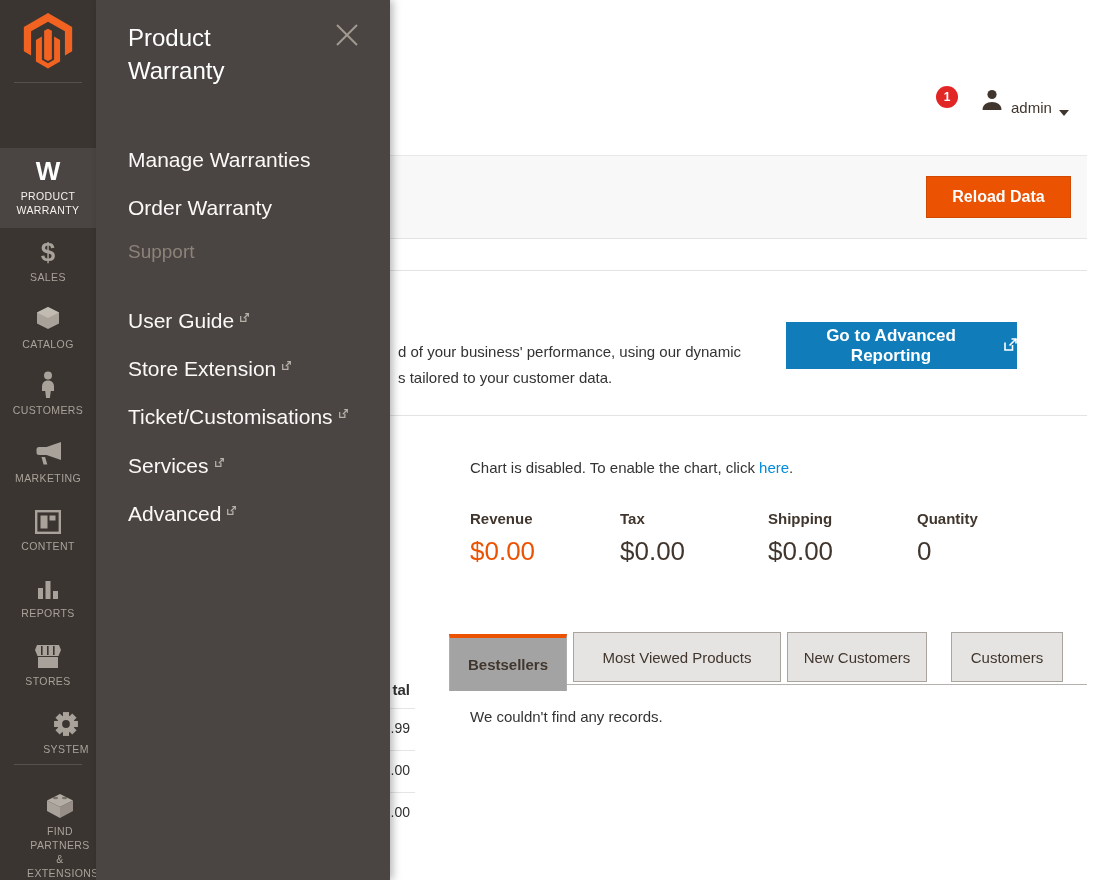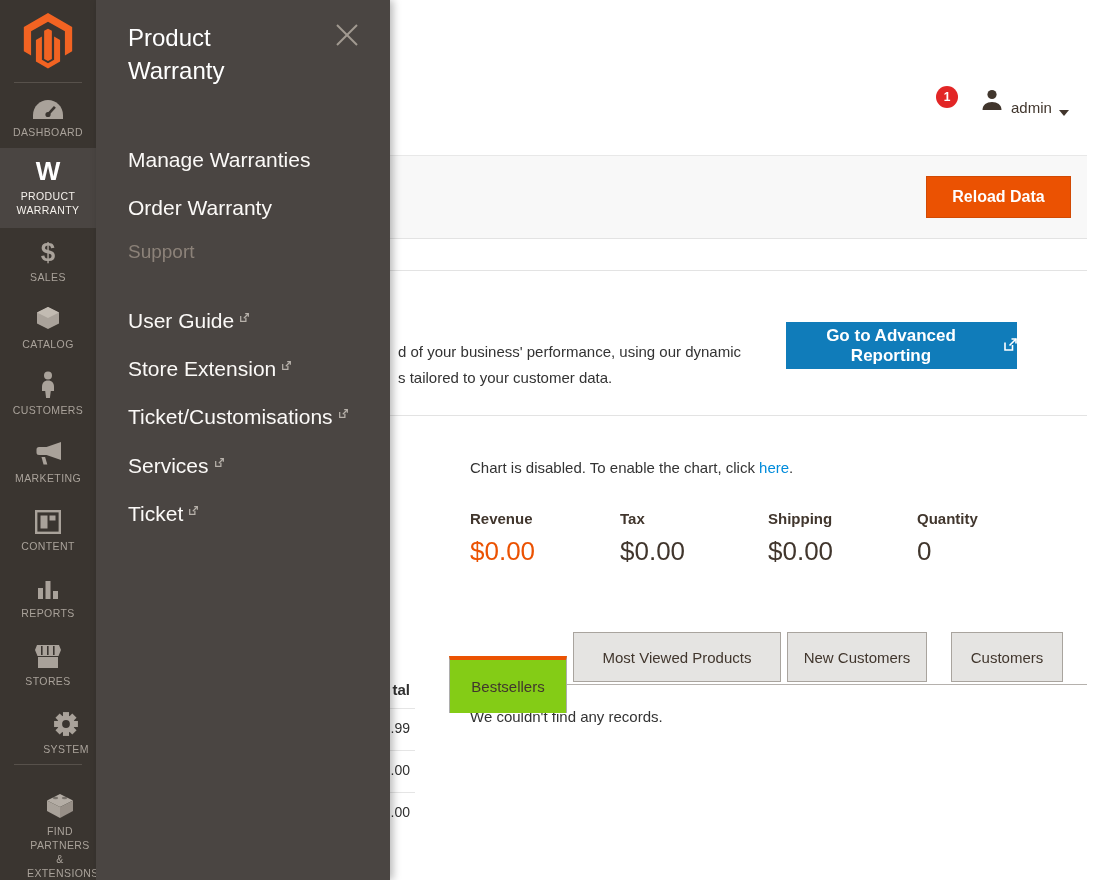--- a/index.html
+++ b/index.html
@@ -49,22 +49,22 @@
   .stat .lbl { font-size:15px; font-weight:700; color:#41362d; }
   .stat .val { font-size:26px; color:#41362d; margin-top:9px; }
   .stat .val.highlight { color:#eb5202; }
   .stat-0 { left:470px; } .stat-1 { left:620px; } .stat-2 { left:768px; } .stat-3 { left:917px; }
 
   
   .tabs-underline { position:absolute; left:449px; top:684px; width:638px; height:1px; background:#b5b1ad; }
   .tab { position:absolute; top:632px; height:50px; background:#e5e4e2; border:1px solid #a9a49e;
          color:#41362d; font-size:15px; display:flex; align-items:center; justify-content:center;
          cursor:pointer; z-index:1; }
-  .tab.active { top:656px; height:57px; background:#84cc16; border:1px solid #adadad; border-bottom:none;
-                border-top:4px solid #eb5202; font-weight:400; z-index:2; }
+  .tab.active { top:634px; height:57px; background:#a3a3a3; border:1px solid #adadad; border-bottom:none;
+                border-top:4px solid #eb5202; font-weight:700; z-index:2; }
   .tab-0 { left:449px; width:118px; }
   .tab-1 { left:573px; width:208px; }
   .tab-2 { left:787px; width:140px; }
   .tab-3 { left:951px; width:112px; }
   .empty-msg { position:absolute; left:470px; top:708px; font-size:15px; color:#333; }
 
   
   .clip-h { position:absolute; left:330px; width:80px; top:681px; text-align:right; font-size:15px;
             font-weight:700; color:#303030; }
   .clip-r { position:absolute; left:330px; width:80px; text-align:right; font-size:14px; color:#303030; }
@@ -203,30 +203,20 @@
   <aside class="sidebar">
     <span class="logo">
       <svg width="52" height="58" viewBox="0 0 52 60">
         <path fill="#f26322" d="M26 1 1 15.4v25.2l7.5 4.3V20l17.5-10 17.5 10v24.9l7.5-4.3V15.4z"></path>
         <path fill="#f26322" d="M26 17.2l4 2.3v29l-4 2.3-4-2.3v-29z"></path>
         <path fill="#f26322" d="M19.7 25.4l-6.2 3.6v22.2L26 58.4l12.5-7.2V29l-6.2-3.6v24.1L26 53l-6.3-3.5z"></path>
       </svg>
     </span>
     <div class="sb-divider sb-div1"></div>
 
-    <div class="nav-item ni-dashboard">
-      <div class="ico">
-        <svg width="32" height="21" viewBox="0 0 32 21">
-          <path d="M16 1C7.7 1 1 7.7 1 16v4h30v-4C31 7.7 24.3 1 16 1z" fill="#a9a29a"></path>
-          <rect x="15" y="5" width="2.6" height="11" fill="#3a3530" transform="rotate(42 16 15)"></rect>
-          <circle cx="16" cy="15.5" r="2.6" fill="#3a3530"></circle>
-        </svg>
-      </div>
-      <div class="lbl">DASHBOARD</div>
-    </div>
 
     <div class="nav-item ni-warranty selected-bg">
       <div class="ico">
         <span class="glyph-ico white">W</span>
       </div>
       <div class="lbl">PRODUCT WARRANTY</div>
     </div>
 
     <div class="nav-item ni-sales">
       <div class="ico">
@@ -365,20 +355,20 @@
         <path d="M5.5 7.5L12 1"></path>
             <path d="M7.5 1H12v4.5"></path>
           </svg></span></div>
 
     <div class="fly-item fs-3"><span>Services</span><span class="ext"><svg width="9" height="9" viewBox="0 0 13 13" fill="none" stroke="#b7b1aa" stroke-width="1.8">
             <path d="M1 4.5V12h7.5V7"></path>
         <path d="M5.5 7.5L12 1"></path>
             <path d="M7.5 1H12v4.5"></path>
           </svg></span></div>
 
-    <div class="fly-item fs-4"><span>Ticket</span><span class="ext"><svg width="9" height="9" viewBox="0 0 13 13" fill="none" stroke="#b7b1aa" stroke-width="1.8">
+    <div class="fly-item fs-4"><span>Advanced</span><span class="ext"><svg width="9" height="9" viewBox="0 0 13 13" fill="none" stroke="#b7b1aa" stroke-width="1.8">
             <path d="M1 4.5V12h7.5V7"></path>
         <path d="M5.5 7.5L12 1"></path>
             <path d="M7.5 1H12v4.5"></path>
           </svg></span></div>
   </div>
 
 </div>
 
 </body></html>

